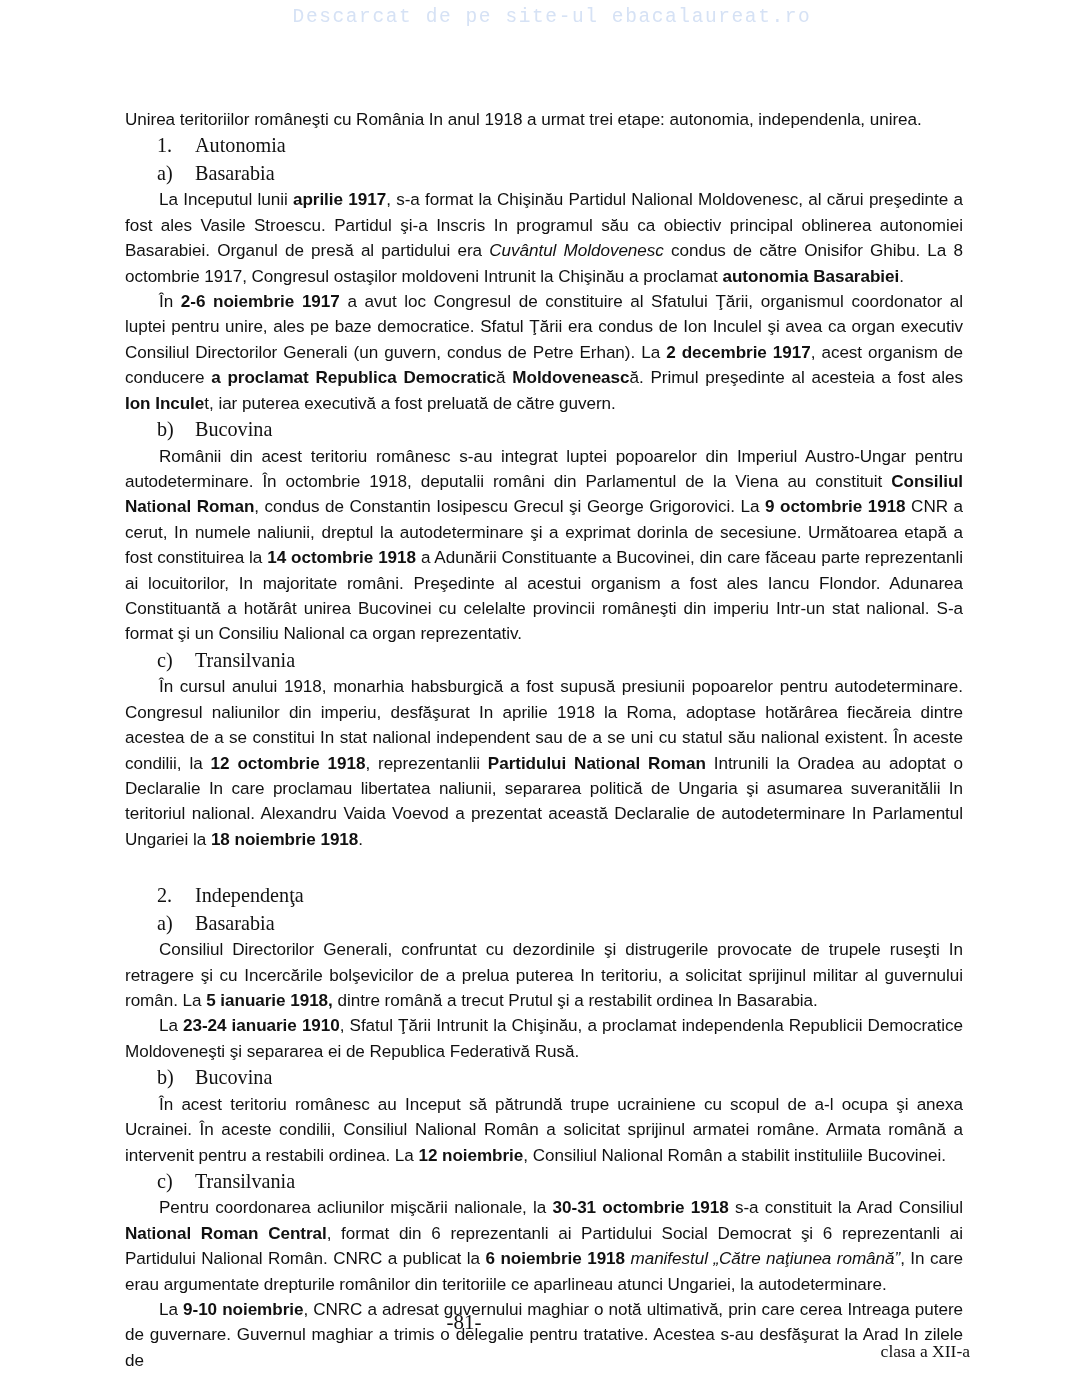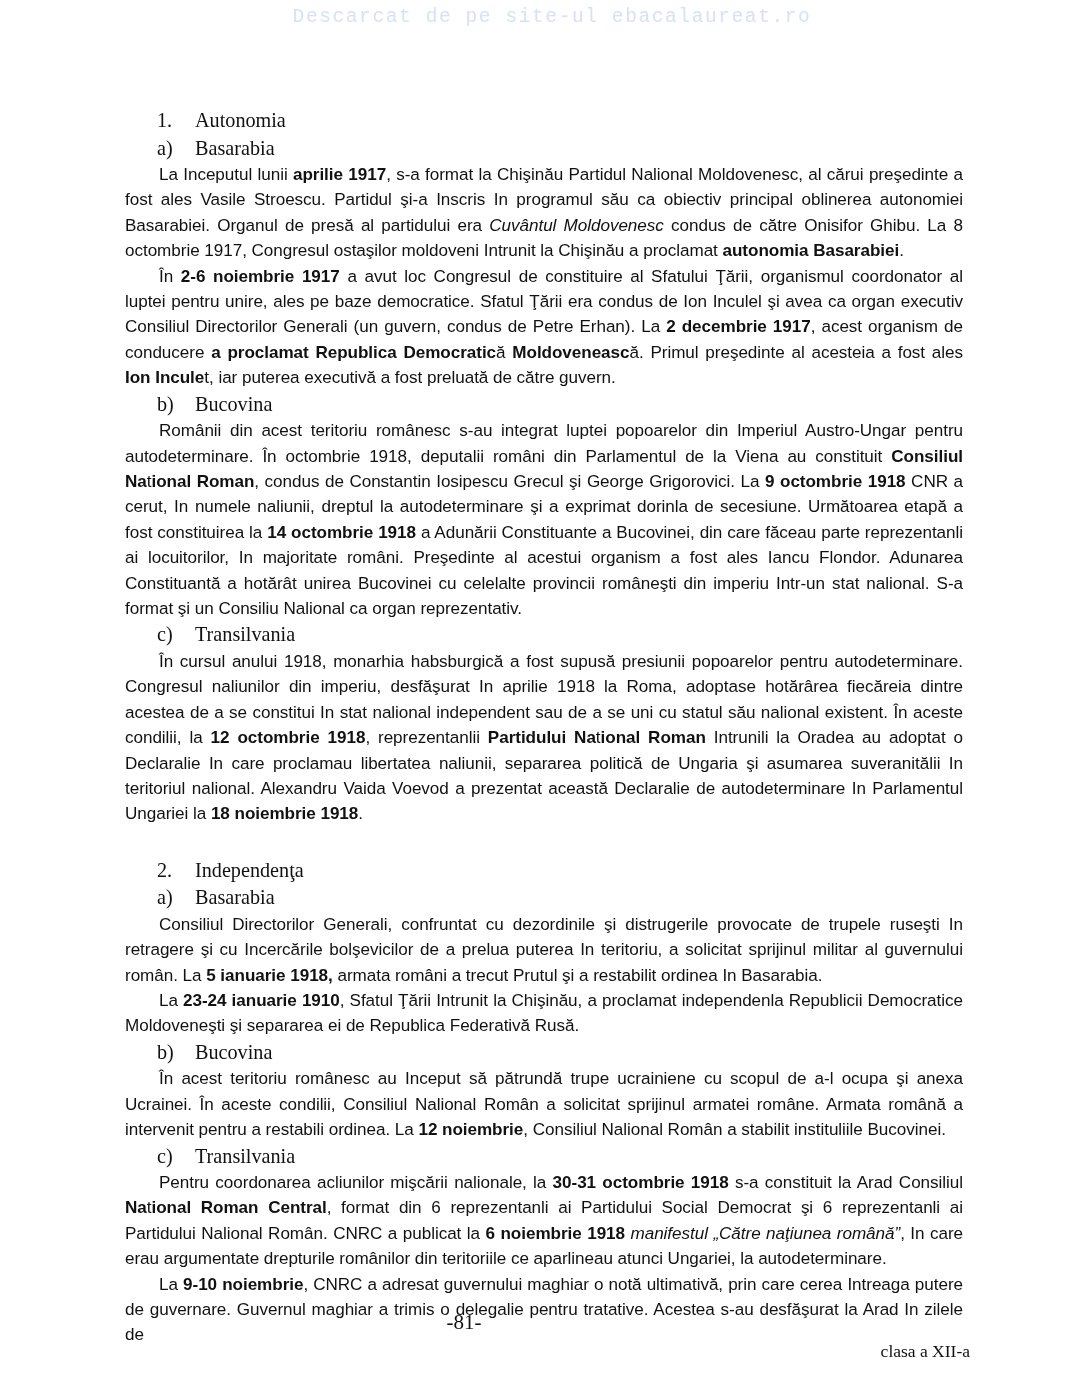--- a/index.html
+++ b/index.html
@@ -118,20 +118,23 @@
 <div class="page">
 
   <div class="watermark">Descarcat de pe site-ul ebacalaureat.ro</div>
 
   <div class="column">
 
 
     <div class="gap-md"></div>
 
 
+    <p class="body noindent">
+      <span>Unirea teritoriilor româneşti cu România In anul 1918 a urmat trei etape: autonomia, independenla, unirea.</span>
+    </p>
 
     <div id="sections-host">
         <div class="listline">
           <span class="marker">1.</span>
           <span class="txt">Autonomia</span>
         </div>
         <div class="listline">
           <span class="marker">a)</span>
           <span class="txt">Basarabia</span>
         </div>
@@ -149,21 +152,21 @@
         <p class="body indent"><span>În cursul anului 1918, monarhia habsburgică a fost supusă  presiunii popoarelor pentru autodeterminare. Congresul naliunilor din imperiu, desfăşurat In aprilie 1918 la Roma, adoptase hotărârea fiecăreia dintre acestea de a se constitui In stat nalional independent sau de a se uni cu statul său  nalional existent. În aceste condilii, la </span><b class="bd">12 octombrie 1918</b><span>, reprezentanlii </span><b class="bd">Partidului Na</b><span>t</span><b class="bd">ional Roman</b><span> Intrunili la Oradea au adoptat o Declaralie In care proclamau libertatea naliunii, separarea politică  de Ungaria şi asumarea suveranitălii In teritoriul nalional. Alexandru Vaida Voevod a prezentat această Declaralie de autodeterminare In Parlamentul Ungariei la </span><b class="bd">18 noiembrie 1918</b><span>.</span></p>
         <div class="gap-lg"></div>
         <div class="listline">
           <span class="marker">2.</span>
           <span class="txt">Independenţa</span>
         </div>
         <div class="listline">
           <span class="marker">a)</span>
           <span class="txt">Basarabia</span>
         </div>
-        <p class="body indent"><span>Consiliul Directorilor Generali, confruntat cu dezordinile şi distrugerile provocate de trupele ruseşti In retragere şi cu Incercările bolşevicilor de a prelua puterea In teritoriu, a solicitat sprijinul militar al guvernului român. La </span><b class="bd">5 ianuarie 1918,</b><span> armata români a trecut Prutul şi a restabilit ordinea In Basarabia.</span></p>
+        <p class="body indent"><span>Consiliul Directorilor Generali, confruntat cu dezordinile şi distrugerile provocate de trupele ruseşti In retragere şi cu Incercările bolşevicilor de a prelua puterea In teritoriu, a solicitat sprijinul militar al guvernului român. La </span><b class="bd">5 ianuarie 1918,</b><span> dintre română a trecut Prutul şi a restabilit ordinea In Basarabia.</span></p>
         <p class="body indent"><span>La </span><b class="bd">23-24  ianuarie  1910</b><span>,  Sfatul  Ţării  Intrunit  la  Chişinău,  a  proclamat  independenla  Republicii Democratice Moldoveneşti şi separarea ei de Republica Federativă Rusă.</span></p>
         <div class="listline">
           <span class="marker">b)</span>
           <span class="txt">Bucovina</span>
         </div>
         <p class="body indent"><span>În acest teritoriu românesc au Inceput să pătrundă  trupe ucrainiene cu scopul de a-l ocupa şi anexa Ucrainei. În aceste condilii, Consiliul Nalional Român a solicitat sprijinul armatei române. Armata română a intervenit pentru a restabili ordinea. La </span><b class="bd">12 noiembrie</b><span>, Consiliul Nalional Român a stabilit instituliile Bucovinei.</span></p>
         <div class="listline">
           <span class="marker">c)</span>
           <span class="txt">Transilvania</span>
         </div>

